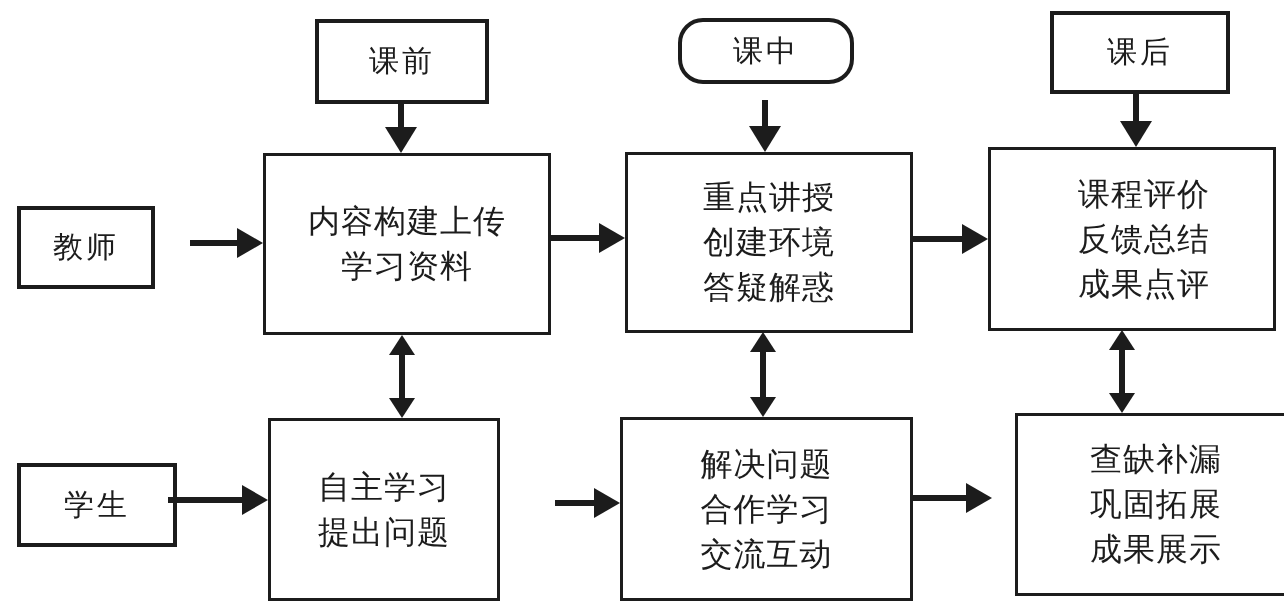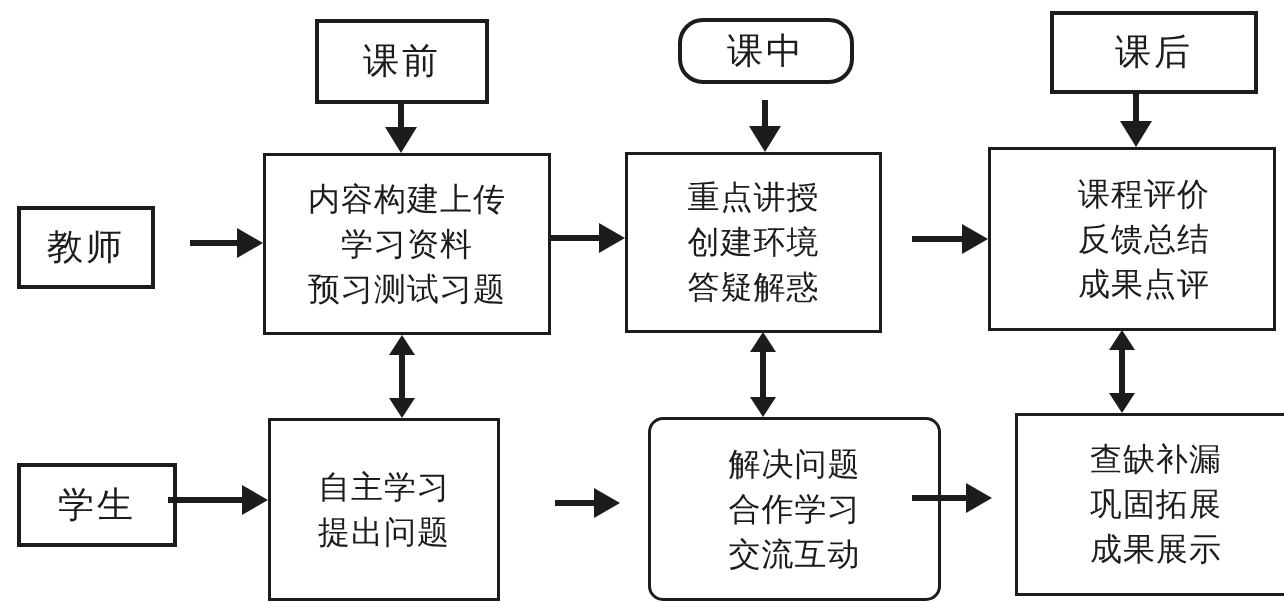--- a/index.html
+++ b/index.html
@@ -17,21 +17,21 @@
     box-sizing: border-box;
     border: 3px solid #1c1c1c;
     background: #ffffff;
     display: flex;
     flex-direction: column;
     align-items: center;
     justify-content: center;
     text-align: center;
   }
   .box.small { border-width: 4px; }
-  .label { font-size: 36px; letter-spacing: 3px; }
+  .label { font-size: 30px; letter-spacing: 3px; }
   .line  { font-size: 32px; line-height: 45px; letter-spacing: 1px; display: block; text-align: center; }
 
   .arrow { position: absolute; }
   
   .arrow.h .shaft {
     position: absolute; left: 0; top: 12px; height: 6px;
     width: calc(100% - 22px); background: #1c1c1c;
   }
   .arrow.h .head {
     position: absolute; right: 0; top: 0; width: 0; height: 0;
@@ -72,52 +72,51 @@
 <body>
 
 <div class="stage">
 
   <div class="box small" style="left:315px; top:19px; width:174px; height:85px;">
     <span class="label">课前</span>
   </div>
   <div class="box small" style="left:678px; top:18px; width:176px; height:66px;border-radius:25px;">
     <span class="label">课中</span>
   </div>
-  <div class="box small" style="left:1050px; top:11px; width:208px; height:83px;text-align:center;">
+  <div class="box small" style="left:1050px; top:11px; width:180px; height:83px;text-align:center;">
     <span class="label">课后</span>
   </div>
 
   <div class="box small" style="left:17px; top:206px; width:138px; height:83px;">
     <span class="label">教师</span>
   </div>
   <div class="box small" style="left:17px; top:463px; width:160px; height:84px;">
     <span class="label">学生</span>
   </div>
 
   <div class="box" style="left:263px; top:153px; width:288px; height:182px;">
     <span class="line">内容构建上传</span>
     <span class="line">学习资料</span>
-    <span class="line">预习测试习题</span>
   </div>
-  <div class="box" style="left:625px; top:152px; width:257px; height:181px;">
+  <div class="box" style="left:625px; top:152px; width:288px; height:181px;">
     <span class="line">重点讲授</span>
     <span class="line">创建环境</span>
     <span class="line">答疑解惑</span>
   </div>
   <div class="box" style="left:988px; top:147px; width:288px; height:184px;padding-left:24px;">
     <span class="line">课程评价</span>
     <span class="line">反馈总结</span>
     <span class="line">成果点评</span>
   </div>
 
   <div class="box" style="left:268px; top:418px; width:232px; height:183px;">
     <span class="line">自主学习</span>
     <span class="line">提出问题</span>
   </div>
-  <div class="box" style="left:648px; top:417px; width:293px; height:184px;border-radius:15px;">
+  <div class="box" style="left:620px; top:417px; width:293px; height:184px;">
     <span class="line">解决问题</span>
     <span class="line">合作学习</span>
     <span class="line">交流互动</span>
   </div>
   <div class="box" style="left:992px; top:413px; width:282px; height:183px;margin-left:23px;">
     <span class="line">查缺补漏</span>
     <span class="line">巩固拓展</span>
     <span class="line">成果展示</span>
   </div>
 

